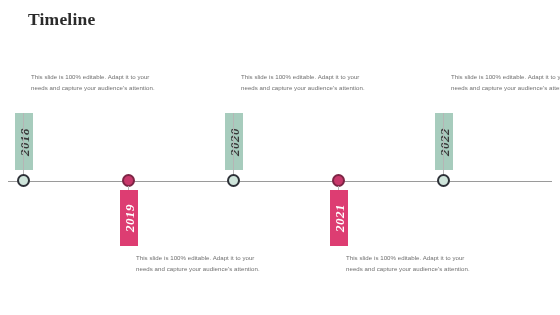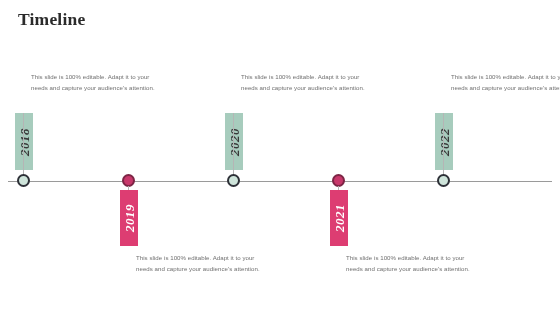--- a/index.html
+++ b/index.html
@@ -21,21 +21,21 @@
     top: 0;
     width: 560px;
     height: 315px;
     background: #ffffff;
     overflow: hidden;
   }
 
   
   #slide-title {
     position: absolute;
-    left: 18px;
+    left: 28px;
     top: 11px;
     font-family: "Liberation Serif", serif;
     font-size: 17.5px;
     font-weight: 700;
     color: #2b2b2b;
     letter-spacing: 0.2px;
     line-height: 1;
     white-space: nowrap;
   }
 

